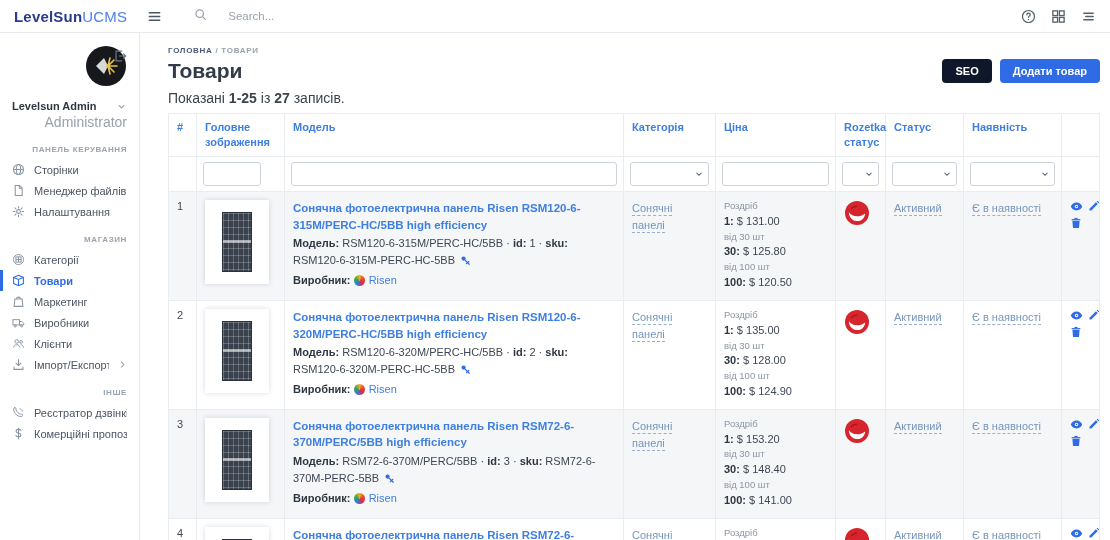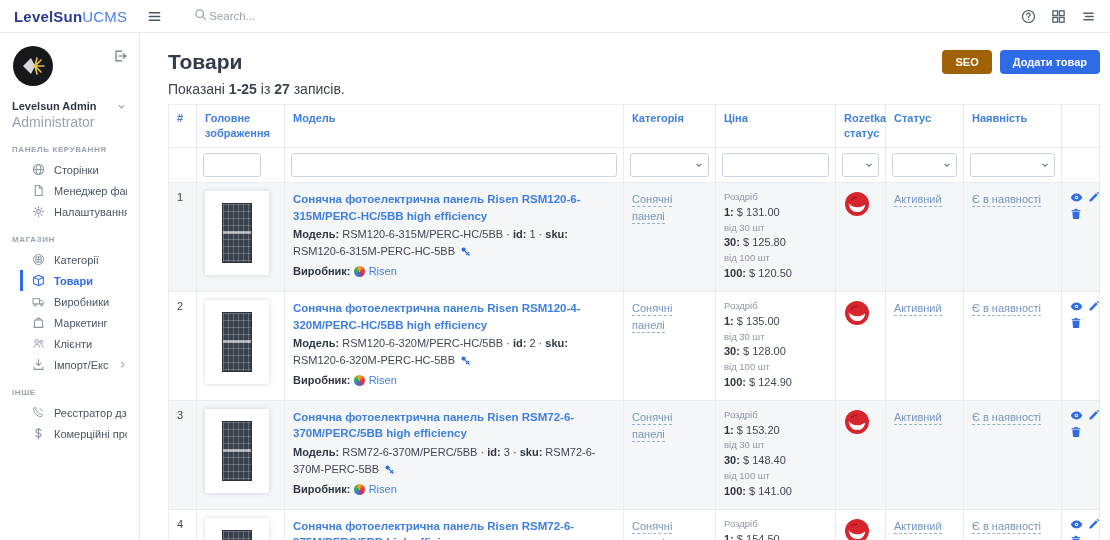--- a/index.html
+++ b/index.html
@@ -4,55 +4,55 @@
 <style>
   * { margin:0; padding:0; box-sizing:border-box; }
   html,body { width:1110px; height:540px; overflow:hidden; background:#fff;
     font-family:"Liberation Sans", sans-serif; color:#3f4754; }
 
   
   .topbar { height:33px; display:flex; align-items:center; border-bottom:1px solid #e6e9ee; padding:0 14px; background:#fff; }
   .logo { font-size:15px; font-weight:bold; color:#2b3a8f; letter-spacing:.2px; cursor:pointer; }
   .logo .logo2 { color:#4b82e8; font-weight:normal; }
   .burger { margin-left:20px; color:#4a5563; cursor:pointer; display:flex; }
-  .tsearch { margin-left:32px; display:flex; gap:2px; color:#9aa3af; flex:0 0 auto; }
+  .tsearch { margin-left:32px; display:flex; gap:21px; color:#9aa3af; flex:0 0 auto; }
   .tsearch input { border:none; outline:none; font-size:11.5px; width:180px; color:#3f4754; font-family:inherit; }
   .tsearch input::placeholder { color:#9aa3af; }
   .topbar-right { margin-left:auto; display:flex; align-items:center; gap:15px; color:#55606c; }
   .topbar-right .tbicon { cursor:pointer; display:flex; }
 
   
   .app { display:flex; height:507px; }
-  .sidebar { width:140px; border-right:1px solid #e6e9ee; padding-top:12px; flex:0 0 140px; background:#fff; }
+  .sidebar { width:140px; border-right:1px solid #e6e9ee; padding-top:12px; flex:0 0 140px; background:#fff;text-align:right; }
   .main { flex:1; padding:13px 10px 0 28px; overflow:hidden; }
 
   
   .profile { position:relative; padding:0 12px 2px 12px; }
   .avatar { width:42px; height:42px; }
   .logout { position:absolute; right:12px; top:4px; color:#6b7684; cursor:pointer; }
   .pname { margin-top:9px; font-size:11px; font-weight:bold; color:#2e3744; display:flex; align-items:center; cursor:pointer; }
   .pname .chev { margin-left:auto; color:#9aa3af; display:flex; }
   .prole { font-size:14px; color:#98a1ad; margin-top:2px; }
   .sec { font-size:8px; font-weight:bold; letter-spacing:.6px; color:#9aa3af; padding:0 12px; margin:13px 0 5px; }
-  .item { display:flex; align-items:center; gap:9px; padding:4px 12px; font-size:11px; color:#4b5563; cursor:pointer;margin-left:20px; }
+  .item { display:flex; align-items:center; gap:9px; padding:4px 12px; font-size:11px; color:#4b5563; cursor:pointer; }
   .item .ic { color:#8b96a3; display:flex; flex:0 0 auto; }
   .item .lbl { white-space:nowrap; overflow:hidden; }
   .item .sub { margin-left:auto; color:#9aa3af; display:flex; }
   .item.active { color:#2e6be5; box-shadow: inset 3px 0 0 #2e6be5; font-weight:bold; }
   .item.active .ic { color:#2e6be5; }
 
   
   .crumbs { font-size:8px; font-weight:bold; letter-spacing:.7px; color:#4a5a76; }
   .crumbs .sep, .crumbs .cur { color:#9aa3b0; }
   .crumbs .home { cursor:pointer; }
   .titlebar { display:flex; align-items:flex-end; margin-top:3px; }
   h1.ptitle { font-size:21px; font-weight:600; color:#333b49; line-height:1.2; }
   .btns { margin-left:auto; display:flex; gap:8px; }
   .btn { font-size:11px; font-weight:bold; color:#fff; border:none; border-radius:4px; padding:6px 13px; cursor:pointer; font-family:inherit; }
-  .btn-seo { background:#a16207; }
+  .btn-seo { background:#0f172a; }
   .btn-add { background:#2e6be5; }
   .summary { font-size:14px; color:#3c434e; margin:7px 0 7px; }
 
   
   table.grid { width:100%; border-collapse:collapse; table-layout:fixed; font-size:11px; }
   .grid th, .grid td { border:1px solid #e9edf2; vertical-align:top; text-align:left; }
   .grid thead th { color:#3e7fe0; font-weight:600; padding:6px 8px; font-size:11px; line-height:1.35; cursor:pointer; background:#fff; }
   .grid .filter-row td { padding:5px 6px; background:#fff; }
   .grid .filter-row input { width:100%; height:24px; border:1px solid #cdd3dc; border-radius:3px; font-size:11px; padding:0 6px; font-family:inherit; outline:none; }
   .grid .filter-row .fimg { width:58px; }
@@ -205,40 +205,40 @@
       <span class="ic">
           <svg width="13" height="13" viewBox="0 0 16 16" fill="none" stroke="currentColor" stroke-width="1.3">
             <path d="M8 1.6l6 2.6v7.6L8 14.4l-6-2.6V4.2z"></path>
             <path d="M2 4.2l6 2.6 6-2.6M8 6.8v7.6"></path>
           </svg>
         </span>
       <span class="lbl">Товари</span>
     </div>
     <div class="item">
       <span class="ic">
+          <svg width="13" height="13" viewBox="0 0 16 16" fill="none" stroke="currentColor" stroke-width="1.3">
+            <path d="M3.5 5h9l.9 9h-10.8z"></path>
+            <path d="M5.6 5a2.4 2.4 0 014.8 0"></path>
+          </svg>
+        </span>
+      <span class="lbl">Маркетинг</span>
+    </div>
+    <div class="item">
+      <span class="ic">
           <svg width="13" height="13" viewBox="0 0 16 16" fill="none" stroke="currentColor" stroke-width="1.2">
             <rect x="1.2" y="4.5" width="8" height="6.5"></rect>
             <path d="M9.2 6.8h3l2.2 2.2V11H9.2z"></path>
             <circle cx="4" cy="12.2" r="1.3"></circle>
             <circle cx="11.8" cy="12.2" r="1.3"></circle>
           </svg>
         </span>
       <span class="lbl">Виробники</span>
     </div>
     <div class="item">
       <span class="ic">
-          <svg width="13" height="13" viewBox="0 0 16 16" fill="none" stroke="currentColor" stroke-width="1.3">
-            <path d="M3.5 5h9l.9 9h-10.8z"></path>
-            <path d="M5.6 5a2.4 2.4 0 014.8 0"></path>
-          </svg>
-        </span>
-      <span class="lbl">Маркетинг</span>
-    </div>
-    <div class="item">
-      <span class="ic">
           <svg width="13" height="13" viewBox="0 0 16 16" fill="none" stroke="currentColor" stroke-width="1.2">
             <circle cx="5.8" cy="5.5" r="2.2"></circle>
             <path d="M2 13c0-2.1 1.7-3.6 3.8-3.6S9.6 10.9 9.6 13"></path>
             <circle cx="11.2" cy="6" r="1.7"></circle>
             <path d="M10.8 9.4c1.9.2 3.2 1.6 3.2 3.6"></path>
           </svg>
         </span>
       <span class="lbl">Клієнти</span>
     </div>
     <div class="item">
@@ -271,20 +271,25 @@
           <svg width="13" height="13" viewBox="0 0 16 16" fill="none" stroke="currentColor" stroke-width="1.3" stroke-linecap="round">
             <path d="M8 1.5v13"></path>
             <path d="M11 4.3c-.5-.9-1.6-1.4-3-1.4-1.8 0-3 .9-3 2.2 0 3 6 1.7 6 4.8 0 1.3-1.2 2.2-3 2.2-1.5 0-2.7-.6-3.2-1.6"></path>
           </svg>
         </span>
       <span class="lbl">Комерційні пропозиції</span>
     </div>
   </aside>
 
   <main class="main">
+    <div class="crumbs">
+      <span class="home">ГОЛОВНА</span>
+      <span class="sep">/</span>
+      <span class="cur">ТОВАРИ</span>
+    </div>
     <div class="titlebar">
       <h1 class="ptitle">Товари</h1>
       <div class="btns">
         <button class="btn btn-seo">SEO</button>
         <button class="btn btn-add">Додати товар</button>
       </div>
     </div>
     <div class="summary">
       <span>Показані</span>
       <b>1-25</b>
@@ -438,21 +443,21 @@
   </tr>
 
   <tr>
     <td class="c-num">2</td>
     <td class="c-img">
       <div class="img-card">
                 <div class="panel-pic"></div>
               </div>
     </td>
     <td class="c-model">
-      <a class="title-link">Сонячна фотоелектрична панель Risen RSM120-4-320M/PERC-HC/5BB high efficiency</a>
+      <a class="title-link">Сонячна фотоелектрична панель Risen RSM120-6-320M/PERC-HC/5BB high efficiency</a>
       <div class="meta">
         <b>Модель:</b>
         <span>RSM120-6-320M/PERC-HC/5BB</span>
         <span>·</span>
         <b>id:</b>
         <span>2</span>
         <span>·</span>
         <b>sku:</b>
         <span>RSM120-6-320M-PERC-HC-5BB</span>
         <span class="keyic"><svg width="11" height="11" viewBox="0 0 16 16" fill="none" stroke="currentColor" stroke-width="1.8" stroke-linecap="round">

